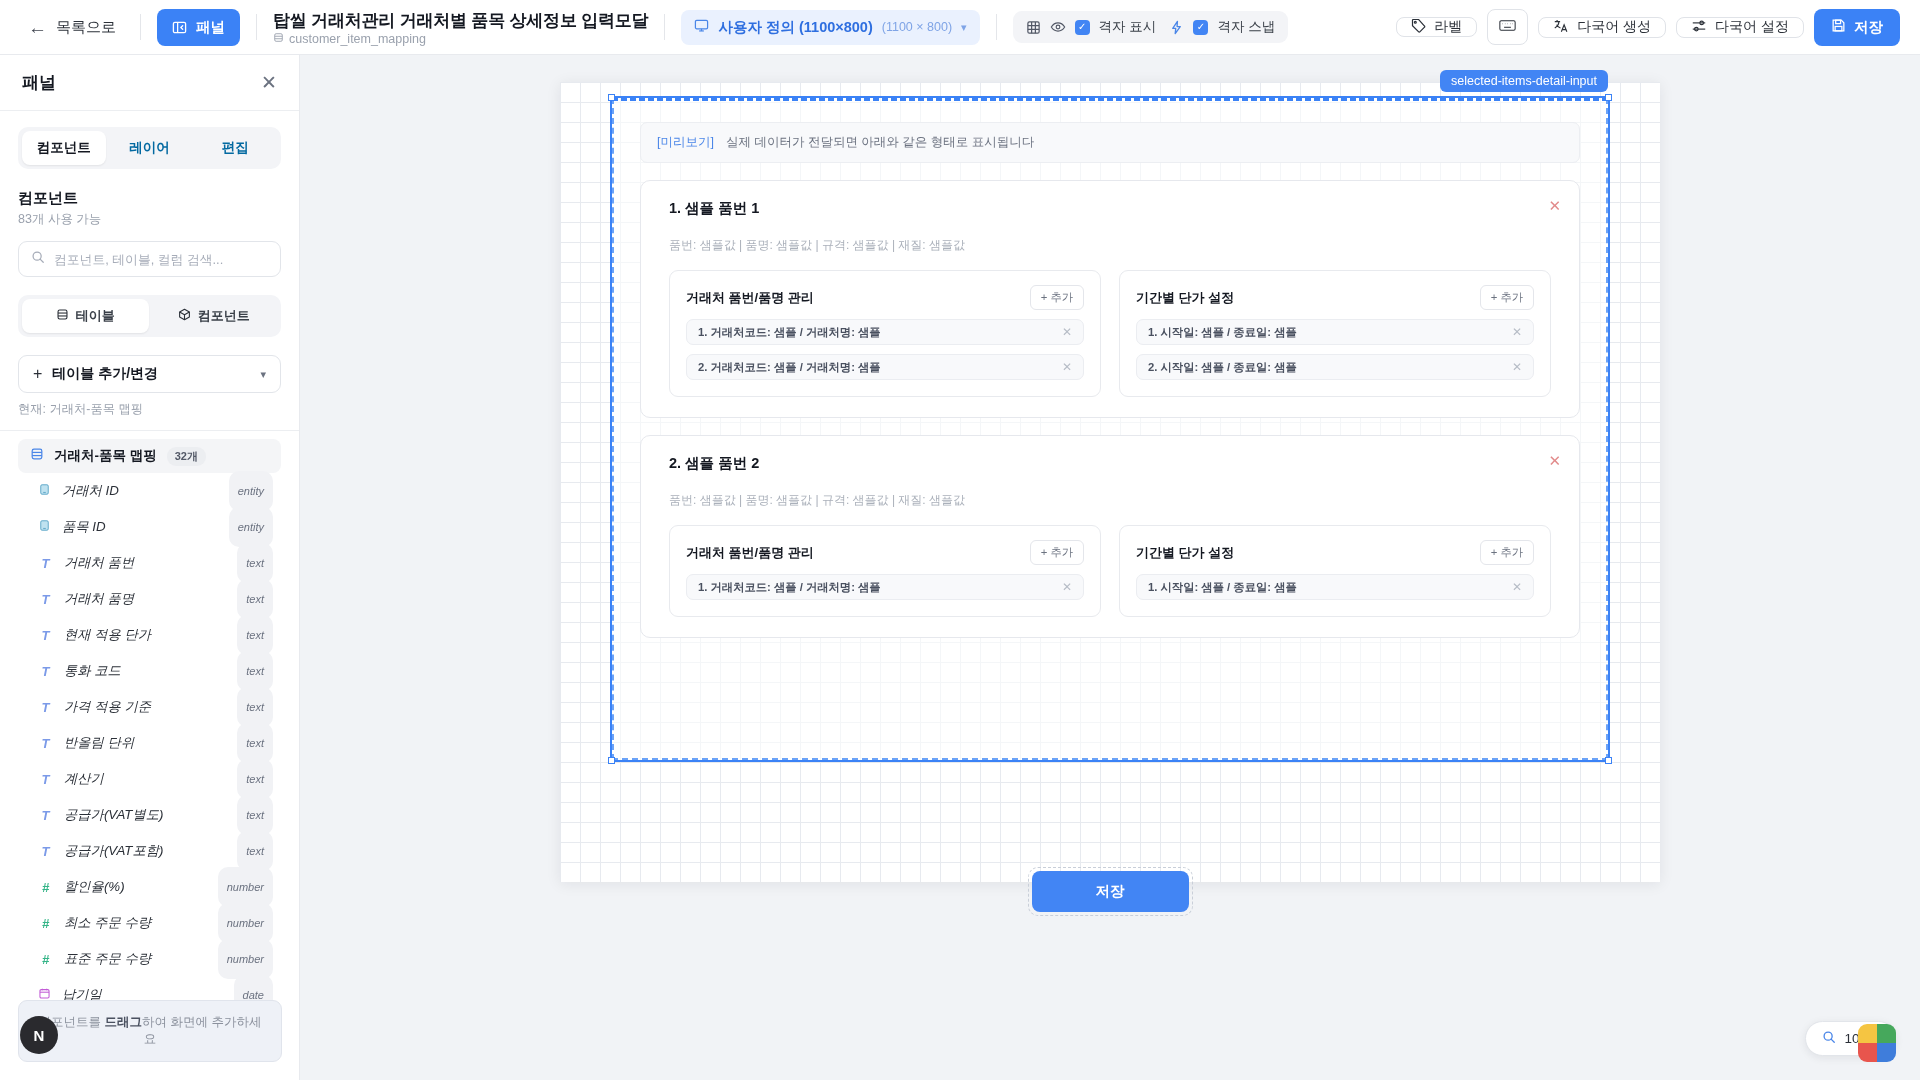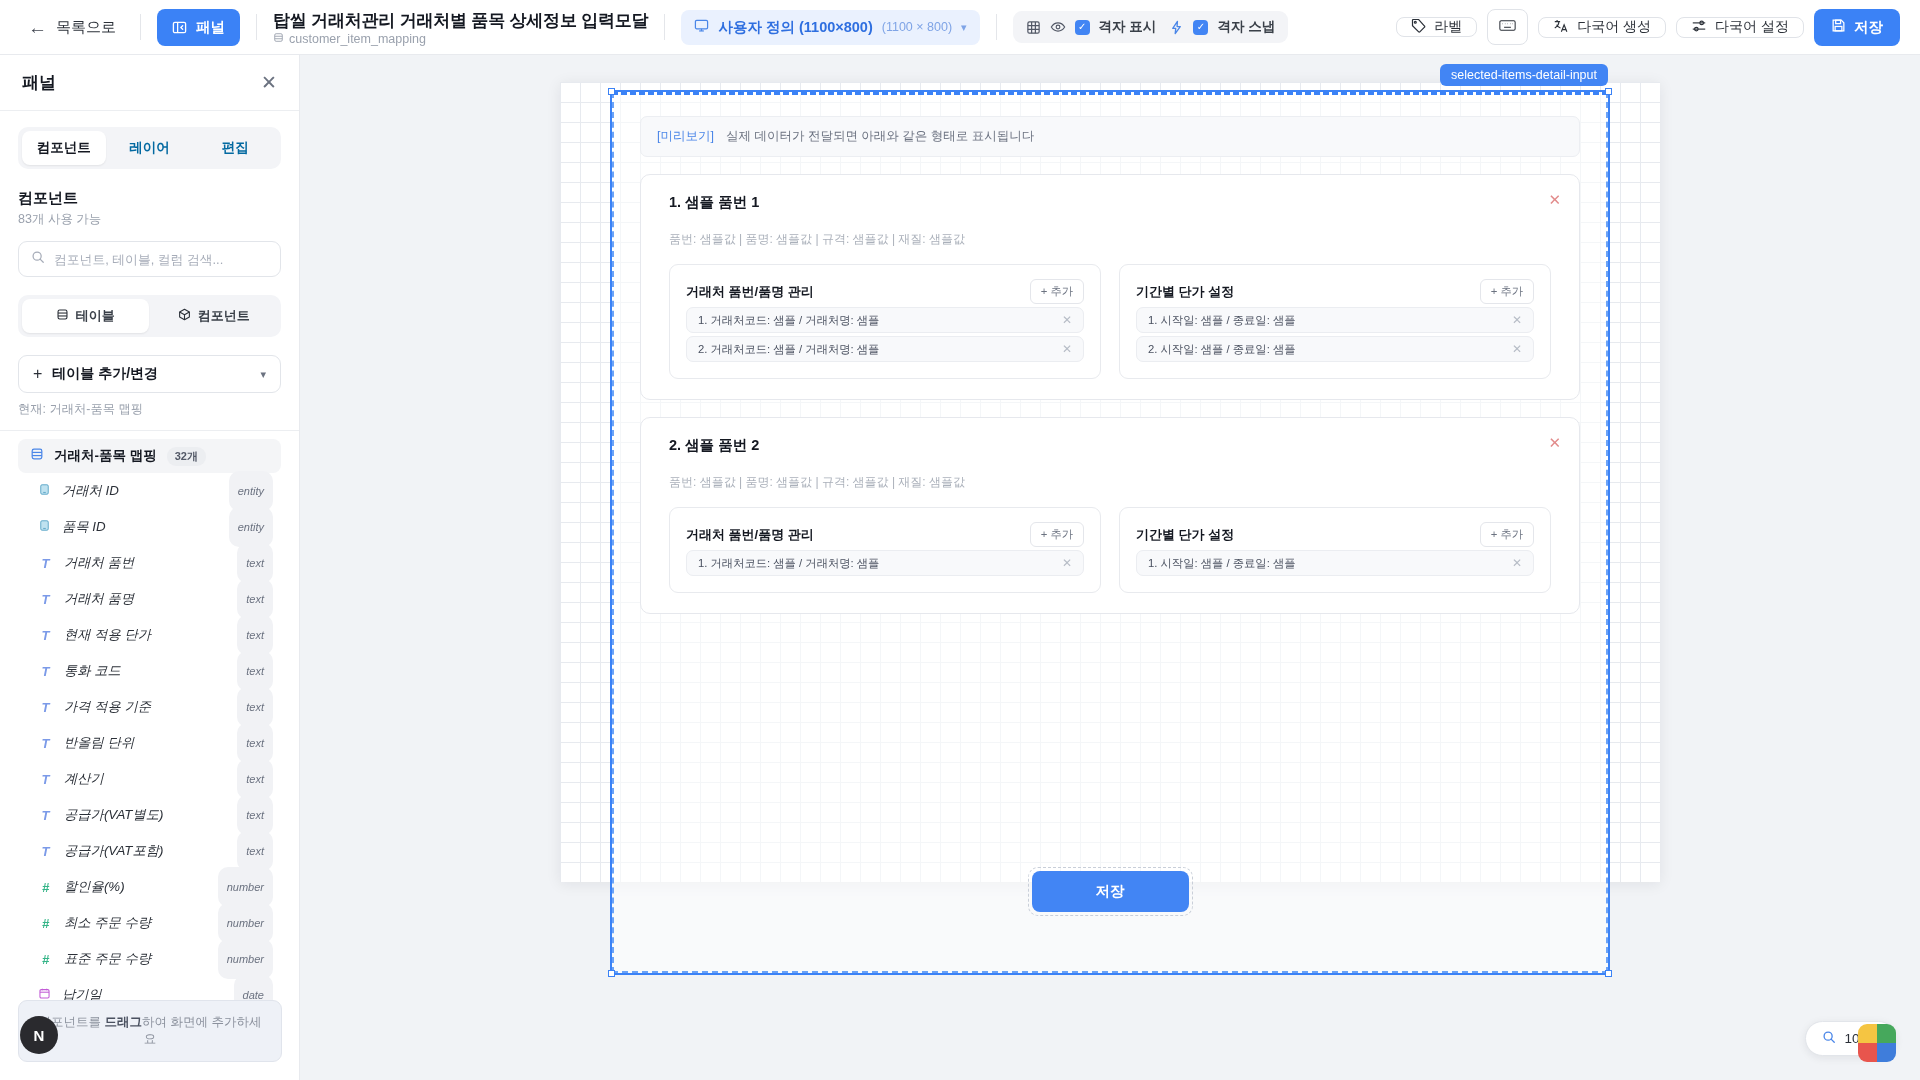--- a/index.html
+++ b/index.html
@@ -41,21 +41,21 @@
   .grid-group {
     display: flex; align-items: center; gap: 9px;
     background: #f3f4f7; border-radius: 9px; padding: 7px 13px;
   }
   .gicon { color: #525866; display: inline-flex; }
   .ck {
     width: 15px; height: 15px; border-radius: 4px; background: #4285f4;
     display: inline-flex; align-items: center; justify-content: center;
     color: #fff; font-size: 10px; line-height: 1; cursor: pointer;
   }
-  .gtxt { font-size: 13.5px; color: #3a4049; font-weight: 700; }
+  .gtxt { font-size: 13.5px; color: #3a4049; font-weight: 400; }
 
   .tb-right { margin-left: auto; display: flex; align-items: center; gap: 10px; }
   .obtn {
     display: flex; align-items: center; gap: 8px;
     border: 1px solid #e0e3e8; background: #fff; border-radius: 8px;
     padding: 0 14px; font-size: 14px; color: #2b3038; font-weight: 500; cursor: pointer;
   }
   .obtn.icononly { padding: 8px 11px; }
   .pbtn {
     display: flex; align-items: center; gap: 8px;
@@ -158,21 +158,21 @@
   #artboard {
     position: absolute; left: 260px; top: 27px; width: 1100px; height: 800px;
     background: #ffffff;
     background-image:
       linear-gradient(to right, #e7eaef 1px, transparent 1px),
       linear-gradient(to bottom, #e7eaef 1px, transparent 1px);
     background-size: 20px 20px;
     box-shadow: 0 2px 14px rgba(20,25,40,.08);
   }
   .sel-frame {
-    position: absolute; left: 50px; top: 8px; width: 1000px; height: 885px;
+    position: absolute; left: 50px; top: 14px; width: 1000px; height: 666px;
     border: 2px solid #3b82f6; background: rgba(255,255,255,.55);
   }
   .sel-inner {
     position: absolute; inset: 0; border: 2px dashed #6ba3f8;
     border-top: 3px dashed #3b82f6;
   }
   .sel-tag {
     position: absolute; top: -28px; right: 0;
     background: #4285f4; color: #fff; font-size: 12.5px; font-weight: 500;
     padding: 4px 11px; border-radius: 6px; white-space: nowrap;
@@ -203,22 +203,22 @@
     flex: 1; border: 1px solid #e8eaee; border-radius: 9px; padding: 14px 16px 16px;
     background: #fff;
   }
   .col-head { display: flex; align-items: center; }
   .col-title { font-size: 13px; font-weight: 700; color: #141821; }
   .add-btn {
     margin-left: auto; border: 1px solid #e4e6eb; border-radius: 6px;
     padding: 4px 10px; font-size: 11.3px; color: #6b7280; background: #fff; cursor: pointer;
   }
   .row-item {
-    margin-top: 3px; background: #f8f9fb; border: 1px solid #ebedf1; border-radius: 7px;
-    height: 26px; display: flex; align-items: center; padding: 0 11px;
+    margin-top: 9px; background: #f8f9fb; border: 1px solid #ebedf1; border-radius: 7px;
+    height: 26px; display: flex; align-items: center; padding: 0 11px; font-weight: bold;
   }
   .row-item .rt { font-size: 11.3px; color: #4a5160; }
   .row-item .rx { margin-left: auto; font-size: 12px; color: #b6bcc6; cursor: pointer; line-height: 1; }
 
   .save-wrap { display: flex; justify-content: center; margin-top: 40px; }
   .save-inner { border: 1px dashed #c9cfd9; padding: 3px; border-radius: 10px; }
   .save-big {
     background: #4285f4; color: #fff; border-radius: 8px;
     padding: 11px 64px; font-size: 14.5px; font-weight: 700; cursor: pointer;
   }

